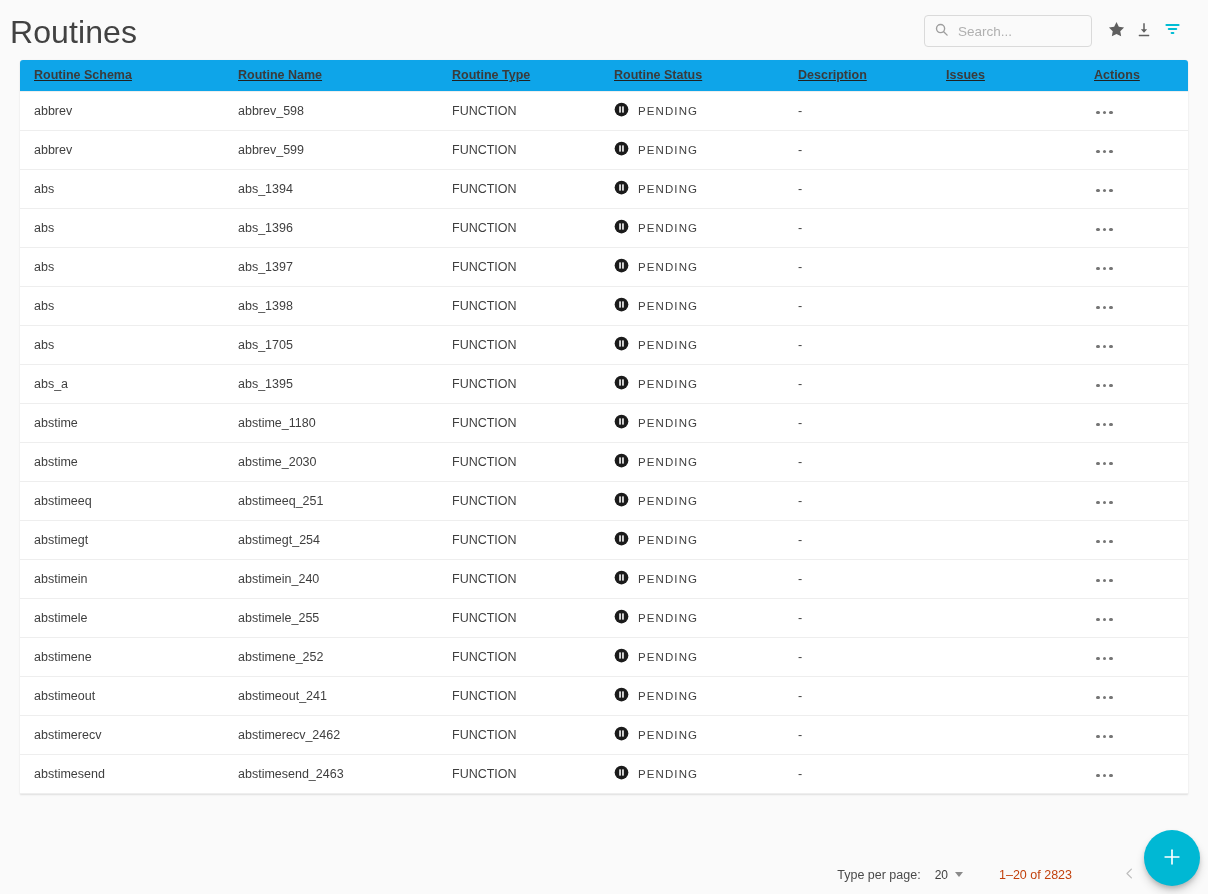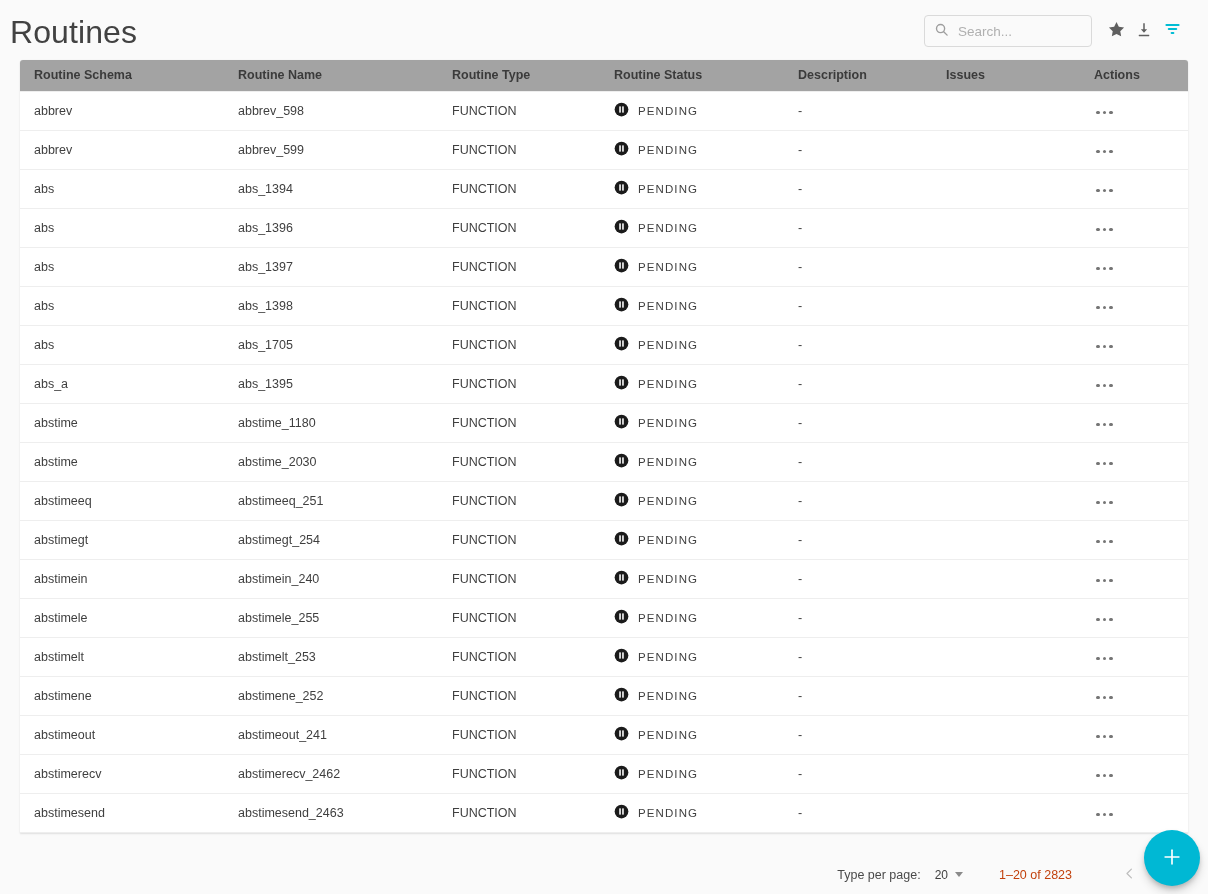--- a/index.html
+++ b/index.html
@@ -97,21 +97,21 @@
     box-shadow: 0 1px 2px rgba(0,0,0,0.10), 0 0 1px rgba(0,0,0,0.10);
     overflow: hidden;
   }
 
   table.data-table {
     width: 100%;
     border-collapse: collapse;
     table-layout: fixed;
   }
 
-  table.data-table thead tr { background: #a3a3a3; height: 31px; }
+  table.data-table thead tr { background: #0ea5e9; height: 31px; text-decoration: underline; }
 
   table.data-table th {
     text-align: left;
     font-size: 12.5px;
     font-weight: bold;
     color: #3b3b3b;
     padding: 0 0 0 14px;
     border-bottom: 1px solid #eeeeee;
     white-space: nowrap;
   }
@@ -608,42 +608,20 @@
             </td>
             <td class="dash">-</td>
             <td></td>
             <td><span class="dots-btn">
                 <i></i>
                 <i></i>
                 <i></i>
               </span></td>
           </tr>
           <tr>
-            <td>abstimelt</td>
-            <td>abstimelt_253</td>
-            <td>FUNCTION</td>
-            <td>
-              <span class="status-cell">
-                <span class="status-ico"><svg width="15" height="15" viewBox="0 0 24 24">
-                    <circle cx="12" cy="12" r="11" fill="#1b1b1b"></circle>
-                    <rect x="8.4" y="7" width="2.5" height="10" fill="#ffffff"></rect>
-                    <rect x="13.1" y="7" width="2.5" height="10" fill="#ffffff"></rect>
-                  </svg></span>
-                <span class="status-text">PENDING</span>
-              </span>
-            </td>
-            <td class="dash">-</td>
-            <td></td>
-            <td><span class="dots-btn">
-                <i></i>
-                <i></i>
-                <i></i>
-              </span></td>
-          </tr>
-          <tr>
             <td>abstimene</td>
             <td>abstimene_252</td>
             <td>FUNCTION</td>
             <td>
               <span class="status-cell">
                 <span class="status-ico"><svg width="15" height="15" viewBox="0 0 24 24">
                     <circle cx="12" cy="12" r="11" fill="#1b1b1b"></circle>
                     <rect x="8.4" y="7" width="2.5" height="10" fill="#ffffff"></rect>
                     <rect x="13.1" y="7" width="2.5" height="10" fill="#ffffff"></rect>
                   </svg></span>

